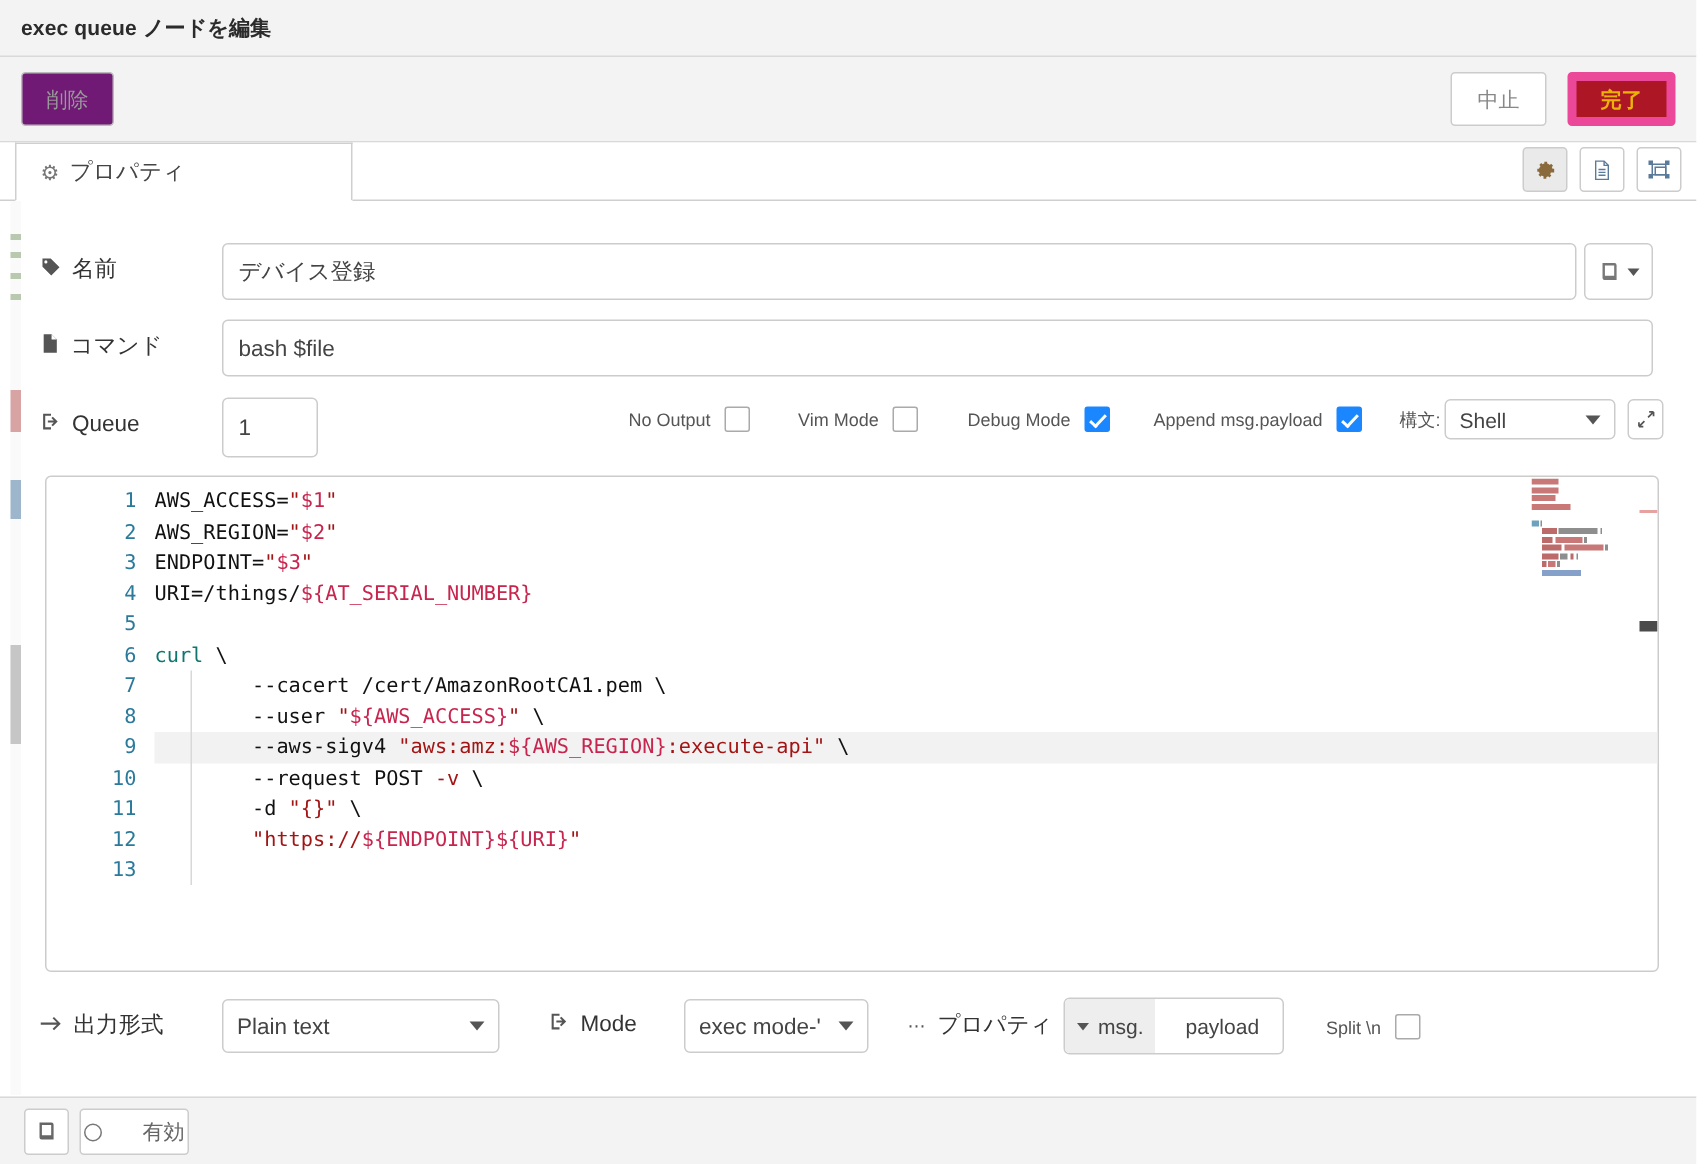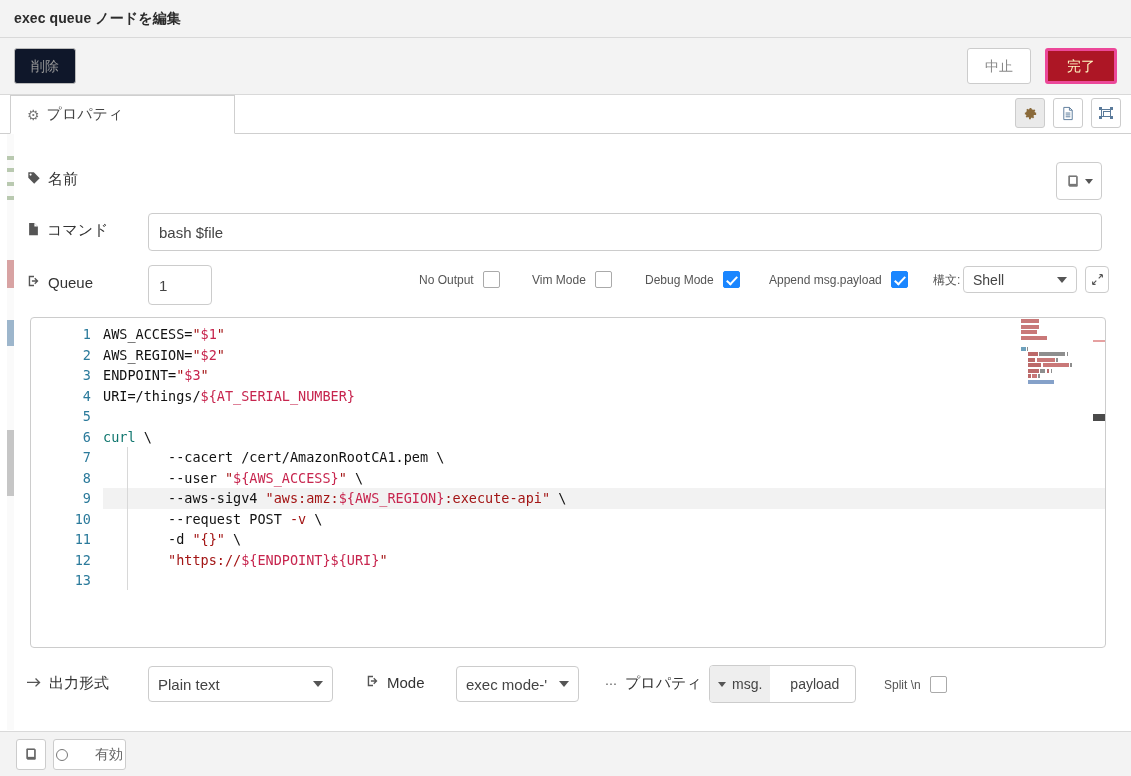--- a/index.html
+++ b/index.html
@@ -49,38 +49,38 @@
     cursor: pointer;
     display: inline-flex;
     align-items: center;
     justify-content: center;
     line-height: 1;
     user-select: none;
   }
   .btn-delete {
     position: absolute; left: 14px; top: 10px;
     width: 62px; height: 36px;
-    background: #0f172a;
+    background: #701a75;
     border: 1px solid #bbb;
     color: #999;
   }
   .btn-cancel {
     position: absolute; left: 967px; top: 10px;
     width: 64px; height: 36px;
     background: #fff;
     border: 1px solid #ccc;
     color: #888;
   }
   .btn-done {
     position: absolute; left: 1045px; top: 10px;
     width: 72px; height: 36px;
     background: #ad1625;
-    border: 3px solid #ec4899;
-    color: #fef9c3;
-    font-weight: normal;
+    border: 6px solid #ec4899;
+    color: #eab308;
+    font-weight: bold;
   }
 
   
   .tabstrip {
     position: absolute; left: 0; top: 95px;
     width: 1131px; height: 39px;
     background: #fff;
     border-bottom: 1px solid #cfcfcf;
   }
   .tab {
@@ -373,20 +373,21 @@
   </div>
 
   <div class="row-label" style="left:27px; top:170px;">
     <span class="ic">
       <svg width="14" height="14" viewBox="0 0 16 16">
           <path fill="#555" d="M1.5 1.5h6.3l6.7 6.7-6.3 6.3L1.5 7.8V1.5zm2.6 1.4a1.2 1.2 0 1 0 0 2.4 1.2 1.2 0 0 0 0-2.4z"></path>
         </svg>
     </span>
     <span>名前</span>
   </div>
+  <input class="text-input" style="left: 148px; top: 162px; width: 903px; height: 38px;" value="デバイス登録">
   <div class="sq-btn" style="left:1056px; top:162px; width:46px; height:38px;">
     <svg width="15" height="15" viewBox="0 0 16 16">
       <path fill="#777" d="M3 2h8a1 1 0 0 1 1 1v10H4a1 1 0 0 1-1-1V2z"></path>
       <path fill="#fff" d="M4.2 3.2h6.6v7.3H4.2z"></path>
       <path fill="none" stroke="#777" stroke-width="1" d="M3 2h8a1 1 0 0 1 1 1v10H4a1 1 0 0 1-1-1V2z"></path>
     </svg>
     <span style="display:inline-block;width:0;height:0;border-left:4.5px solid transparent;border-right:4.5px solid transparent;border-top:5px solid #555;"></span>
   </div>
 
   <div class="row-label" style="left:27px; top:221px;">

